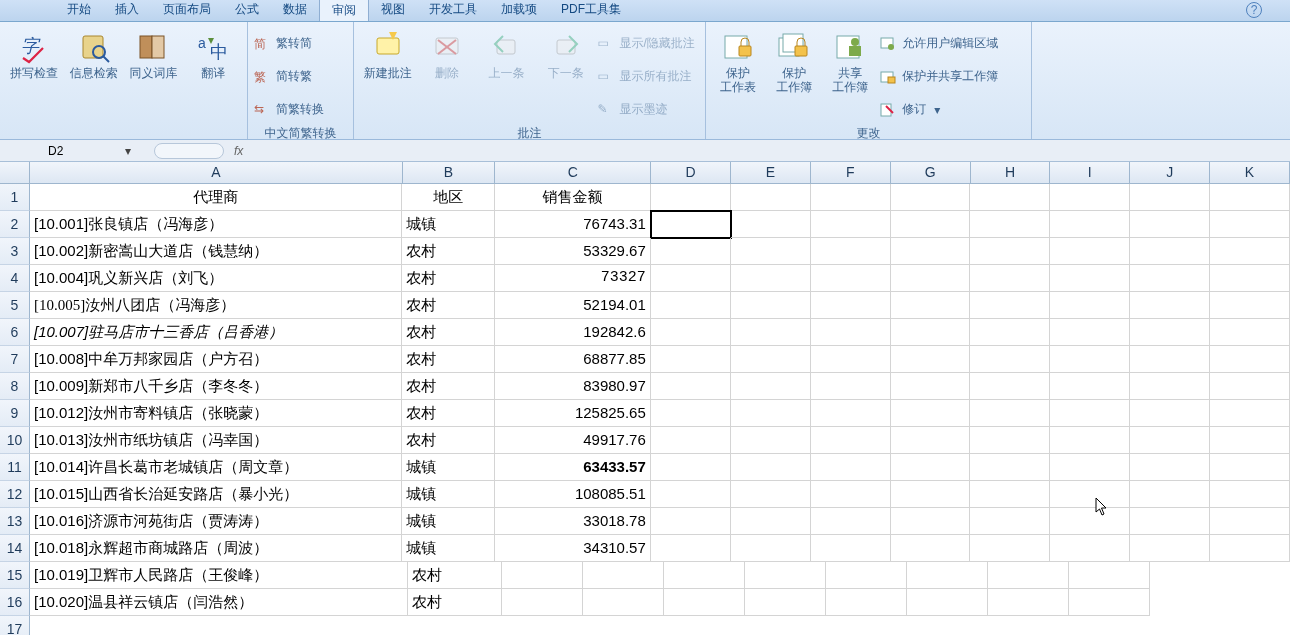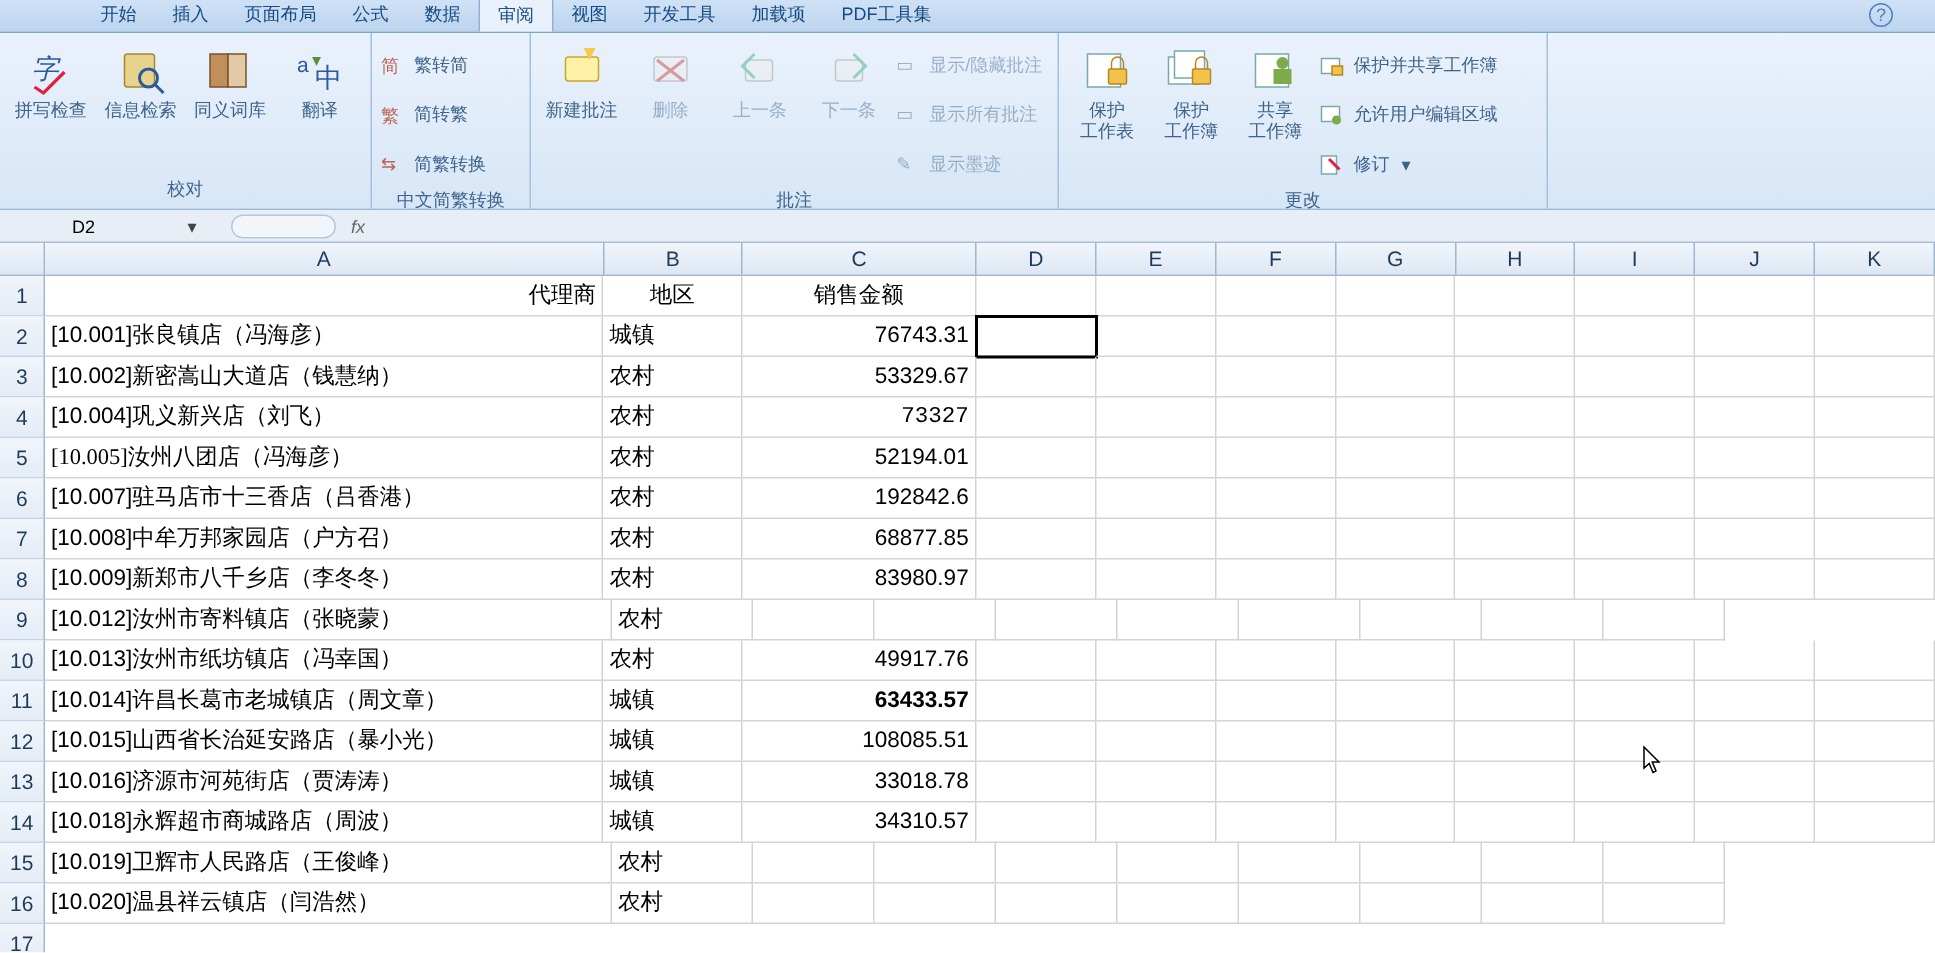--- a/index.html
+++ b/index.html
@@ -99,21 +99,20 @@
         <div class="ico">
             <svg width="34" height="34">
               <text x="2" y="18" font-size="14" fill="#2a5a9e">a</text>
               <text x="14" y="28" font-size="18" fill="#2a5a9e">中</text>
               <path d="M12 8 L18 8 L15 14 Z" fill="#5c8f3c"></path>
             </svg>
           </div>
         <span>翻译</span>
       </div>
     </div>
-    <div class="group-label">校对</div>
   </div>
 
   <div class="group" style="width:106px">
     <div class="group-body">
       <div class="smalllist">
         <div class="row">
             <span class="ico" style="color:#b65;">简</span>
             <span>繁转简</span>
           </div>
         <div class="row">
@@ -216,37 +215,37 @@
             <svg width="34" height="34">
               <rect x="4" y="6" width="22" height="22" fill="#fff" stroke="#7aa"></rect>
               <circle cx="22" cy="12" r="4" fill="#7daa4b"></circle>
               <rect x="16" y="16" width="12" height="10" fill="#7daa4b"></rect>
             </svg>
           </div>
         <span style="white-space:pre">共享
 工作簿</span>
       </div>
       <div class="smalllist" style="width:150px">
+        <div class="row">
+            <span class="ico">
+              <svg width="16" height="16">
+                <rect x="1" y="2" width="12" height="10" fill="#fff" stroke="#7aa"></rect>
+                <circle cx="11" cy="11" r="3" fill="#7daa4b"></circle>
+              </svg>
+            </span>
+            <span>允许用户编辑区域</span>
+          </div>
         <div class="row">
             <span class="ico">
               <svg width="16" height="16">
                 <rect x="1" y="3" width="12" height="10" fill="#fff" stroke="#7aa"></rect>
                 <rect x="8" y="8" width="7" height="6" fill="#f3c24b" stroke="#b8861f"></rect>
               </svg>
             </span>
             <span>保护并共享工作簿</span>
-          </div>
-        <div class="row">
-            <span class="ico">
-              <svg width="16" height="16">
-                <rect x="1" y="2" width="12" height="10" fill="#fff" stroke="#7aa"></rect>
-                <circle cx="11" cy="11" r="3" fill="#7daa4b"></circle>
-              </svg>
-            </span>
-            <span>允许用户编辑区域</span>
           </div>
         <div class="row">
             <span class="ico">
               <svg width="16" height="16">
                 <rect x="1" y="2" width="10" height="12" fill="#fff" stroke="#7aa"></rect>
                 <path d="M6 4 L13 11" stroke="#d24" stroke-width="2"></path>
               </svg>
             </span>
             <span>修订</span>
             <span style="margin-left:2px;color:#3e648d">▾</span>
@@ -295,21 +294,21 @@
       <div class="rh">11</div>
       <div class="rh">12</div>
       <div class="rh">13</div>
       <div class="rh">14</div>
       <div class="rh">15</div>
       <div class="rh">16</div>
       <div class="rh">17</div>
     </div>
   <div class="cells" id="cells">
       <div class="row header">
-        <div class="cell" style="width: 378px; text-align: right;">代理商</div>
+        <div class="cell" style="width: 378px;">代理商</div>
         <div class="cell" style="width: 94px;">地区</div>
         <div class="cell" style="width: 158px;">销售金额</div>
         <div class="cell" style="width: 81px;"></div>
         <div class="cell" style="width: 81px;"></div>
         <div class="cell" style="width: 81px;"></div>
         <div class="cell" style="width: 81px;"></div>
         <div class="cell" style="width: 81px;"></div>
         <div class="cell" style="width: 81px;"></div>
         <div class="cell" style="width: 81px;"></div>
         <div class="cell" style="width: 81px;"></div>
@@ -360,21 +359,21 @@
         <div class="cell" style="width: 81px;"></div>
         <div class="cell" style="width: 81px;"></div>
         <div class="cell" style="width: 81px;"></div>
         <div class="cell" style="width: 81px;"></div>
         <div class="cell" style="width: 81px;"></div>
         <div class="cell" style="width: 81px;"></div>
         <div class="cell" style="width: 81px;"></div>
         <div class="cell" style="width: 81px;"></div>
       </div>
       <div class="row">
-        <div class="cell" style="width: 378px;">[10.007]驻马店市十三香店（吕香港）</div>
+        <div class="cell" style="width: 378px; font-style: italic;">[10.007]驻马店市十三香店（吕香港）</div>
         <div class="cell" style="width: 94px;">农村</div>
         <div class="cell num" style="width: 158px;">192842.6</div>
         <div class="cell" style="width: 81px;"></div>
         <div class="cell" style="width: 81px;"></div>
         <div class="cell" style="width: 81px;"></div>
         <div class="cell" style="width: 81px;"></div>
         <div class="cell" style="width: 81px;"></div>
         <div class="cell" style="width: 81px;"></div>
         <div class="cell" style="width: 81px;"></div>
         <div class="cell" style="width: 81px;"></div>
@@ -401,20 +400,21 @@
         <div class="cell" style="width: 81px;"></div>
         <div class="cell" style="width: 81px;"></div>
         <div class="cell" style="width: 81px;"></div>
         <div class="cell" style="width: 81px;"></div>
         <div class="cell" style="width: 81px;"></div>
         <div class="cell" style="width: 81px;"></div>
       </div>
       <div class="row">
         <div class="cell" style="width: 378px;">[10.012]汝州市寄料镇店（张晓蒙）</div>
         <div class="cell" style="width: 94px;">农村</div>
+        <div class="cell num" style="width: 158px;">125825.65</div>
         <div class="cell" style="width: 81px;"></div>
         <div class="cell" style="width: 81px;"></div>
         <div class="cell" style="width: 81px;"></div>
         <div class="cell" style="width: 81px;"></div>
         <div class="cell" style="width: 81px;"></div>
         <div class="cell" style="width: 81px;"></div>
         <div class="cell" style="width: 81px;"></div>
         <div class="cell" style="width: 81px;"></div>
       </div>
       <div class="row">

